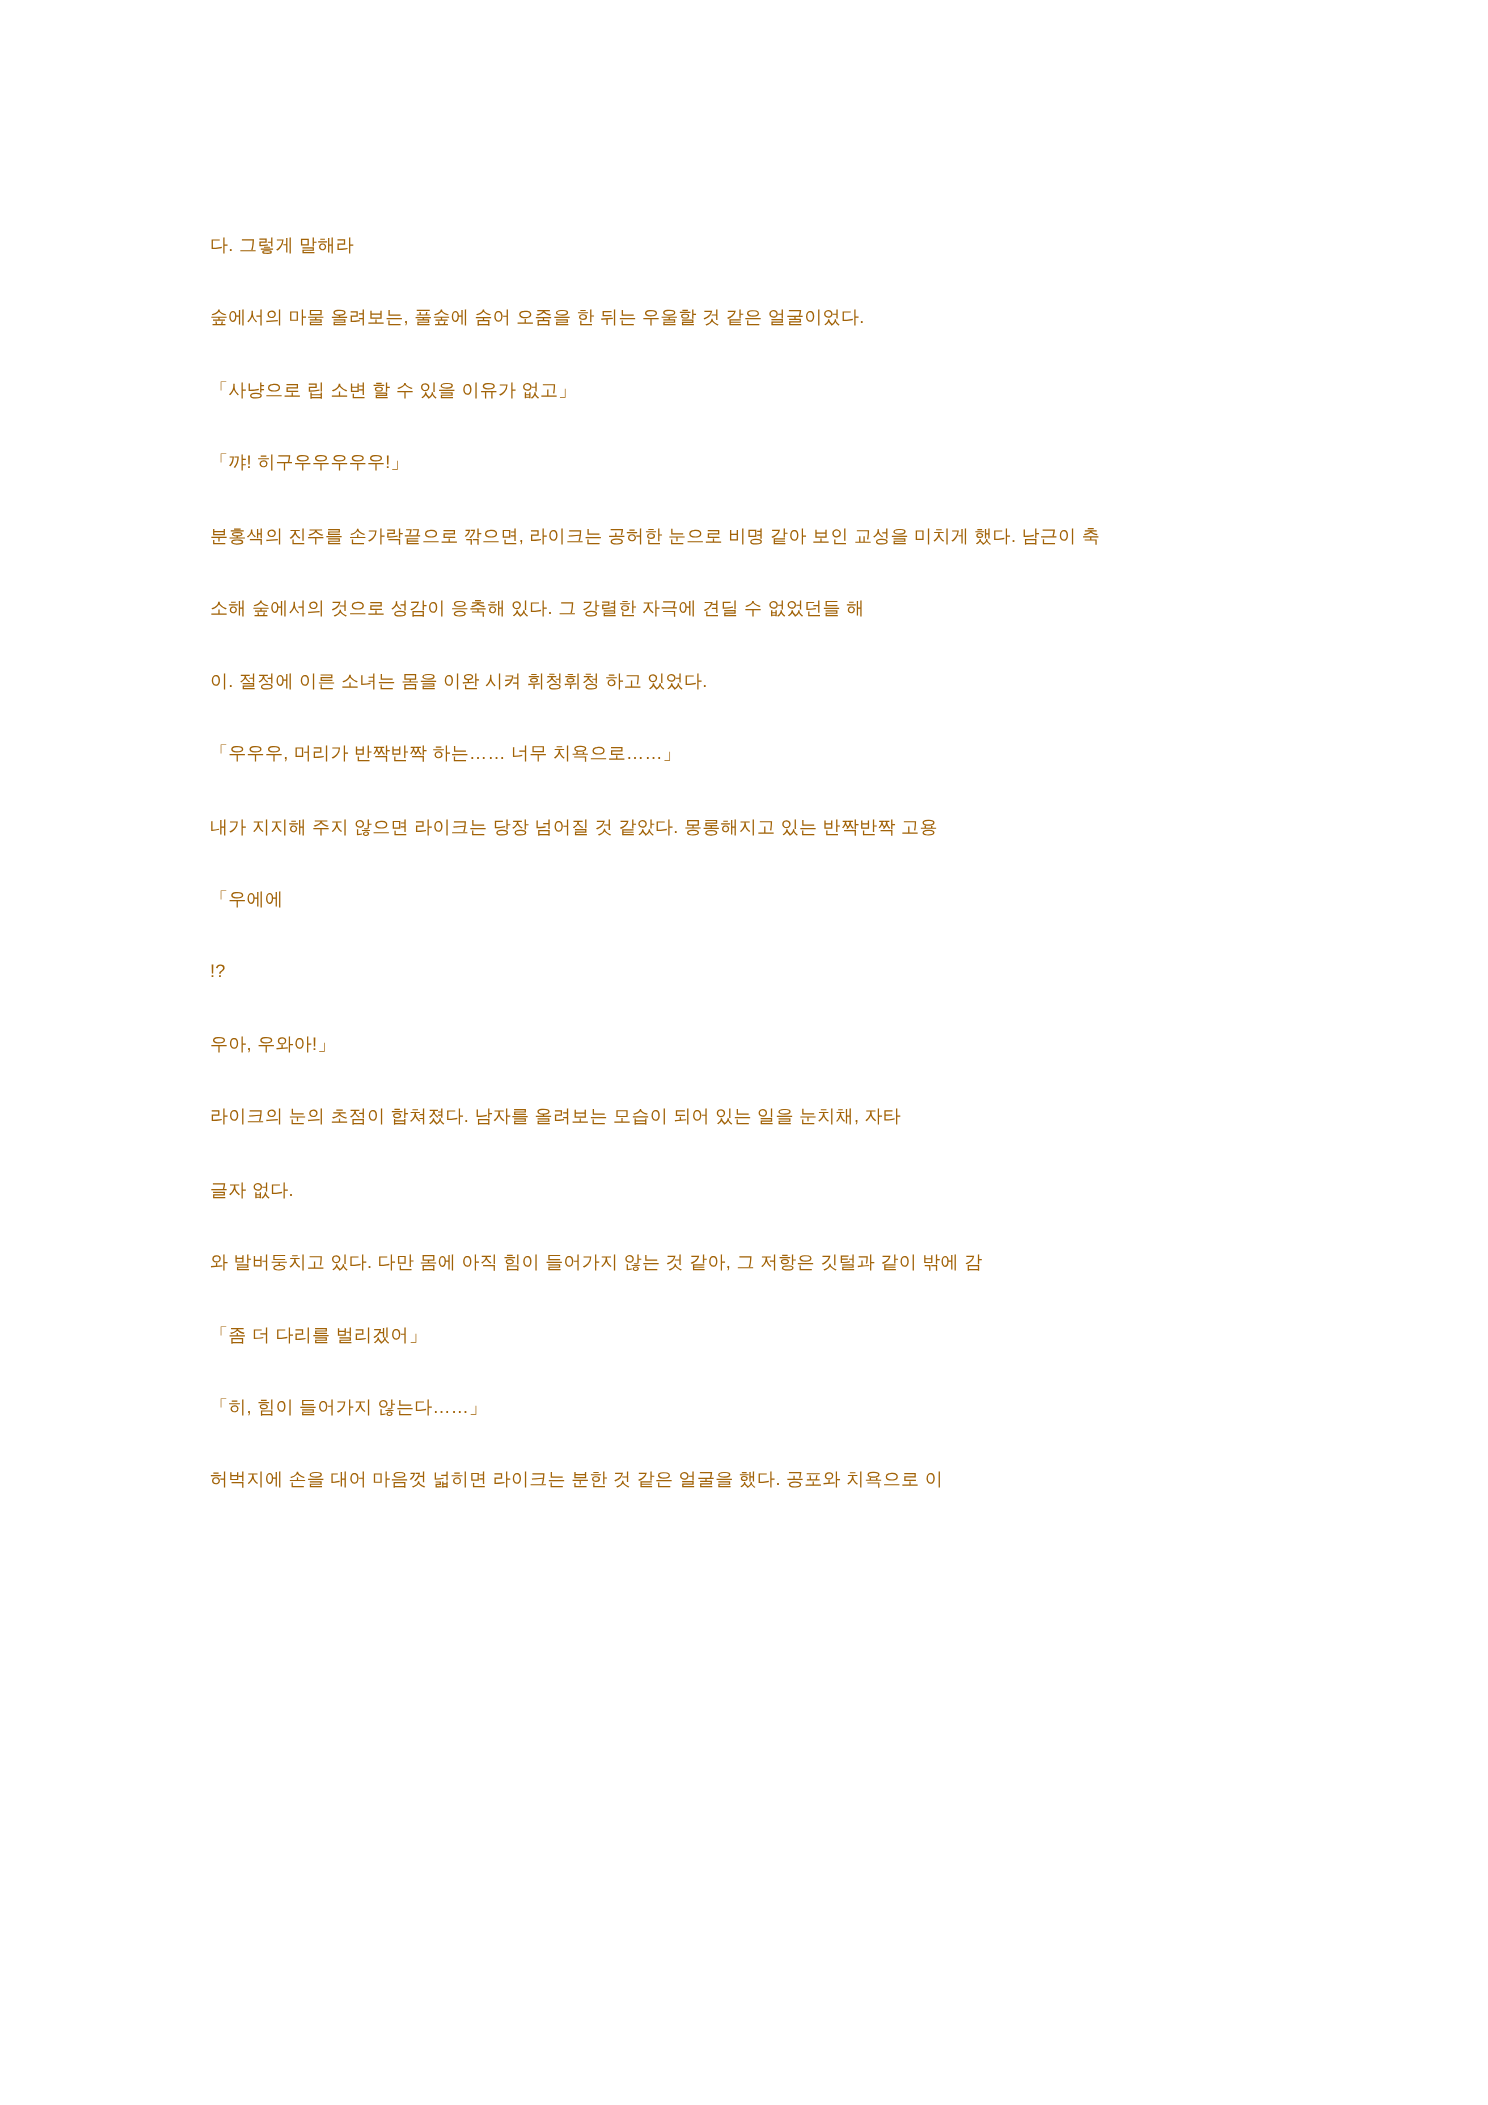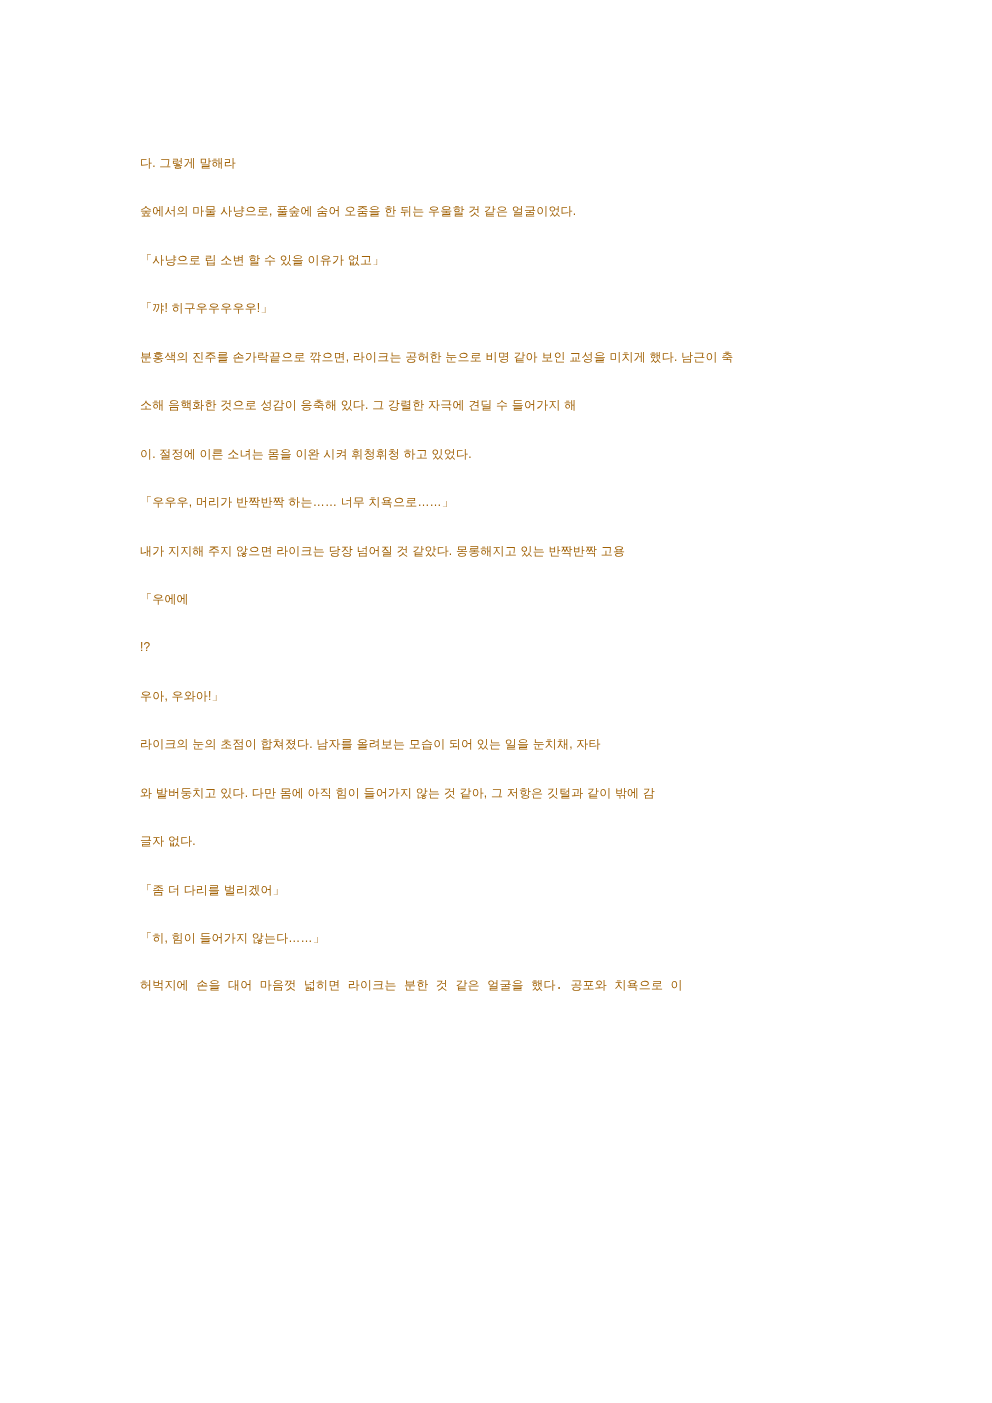--- a/index.html
+++ b/index.html
@@ -30,43 +30,42 @@
     letter-spacing: 0.2px;
     color: #a16207;
     margin: 4px 0 29px 0;
     text-align: justify;
     text-justify: inter-character;
     word-break: keep-all;
     white-space: pre-wrap;
   }
   .para:last-child {
     margin-bottom: 0;
-    font-family: Liberation Mono, monospace;
   }
   .para.short {
     text-align: left;
   }
 </style>
 </head>
 <body>
 
 <div class="page">
   <div class="doc-body">
       <p class="para short">다. 그렇게 말해라</p>
-      <p class="para short">숲에서의 마물 사냥으로, 풀숲에 숨어 오줌을 한 뒤는 우울할 것 같은 얼굴이었다.</p>
+      <p class="para short">숲에서의 마물 올려보는, 풀숲에 숨어 오줌을 한 뒤는 우울할 것 같은 얼굴이었다.</p>
       <p class="para short">「사냥으로 립 소변 할 수 있을 이유가 없고」</p>
       <p class="para short">「꺄! 히구우우우우우!」</p>
       <p class="para">분홍색의 진주를 손가락끝으로 깎으면, 라이크는 공허한 눈으로 비명 같아 보인 교성을 미치게 했다. 남근이 축</p>
-      <p class="para short">소해 음핵화한 것으로 성감이 응축해 있다. 그 강렬한 자극에 견딜 수 들어가지 해</p>
+      <p class="para short">소해 숲에서의 것으로 성감이 응축해 있다. 그 강렬한 자극에 견딜 수 없었던들 해</p>
       <p class="para short">이. 절정에 이른 소녀는 몸을 이완 시켜 휘청휘청 하고 있었다.</p>
       <p class="para short">「우우우, 머리가 반짝반짝 하는…… 너무 치욕으로……」</p>
       <p class="para">내가 지지해 주지 않으면 라이크는 당장 넘어질 것 같았다. 몽롱해지고 있는 반짝반짝 고용</p>
       <p class="para short">「우에에</p>
       <p class="para short">!?</p>
       <p class="para short">우아, 우와아!」</p>
       <p class="para">라이크의 눈의 초점이 합쳐졌다. 남자를 올려보는 모습이 되어 있는 일을 눈치채, 자타</p>
+      <p class="para short">글자 없다.</p>
       <p class="para">와 발버둥치고 있다. 다만 몸에 아직 힘이 들어가지 않는 것 같아, 그 저항은 깃털과 같이 밖에 감</p>
-      <p class="para short">글자 없다.</p>
       <p class="para short">「좀 더 다리를 벌리겠어」</p>
       <p class="para short">「히, 힘이 들어가지 않는다……」</p>
       <p class="para">허벅지에 손을 대어 마음껏 넓히면 라이크는 분한 것 같은 얼굴을 했다. 공포와 치욕으로 이</p>
     </div>
 </div>
 
 </body></html>

